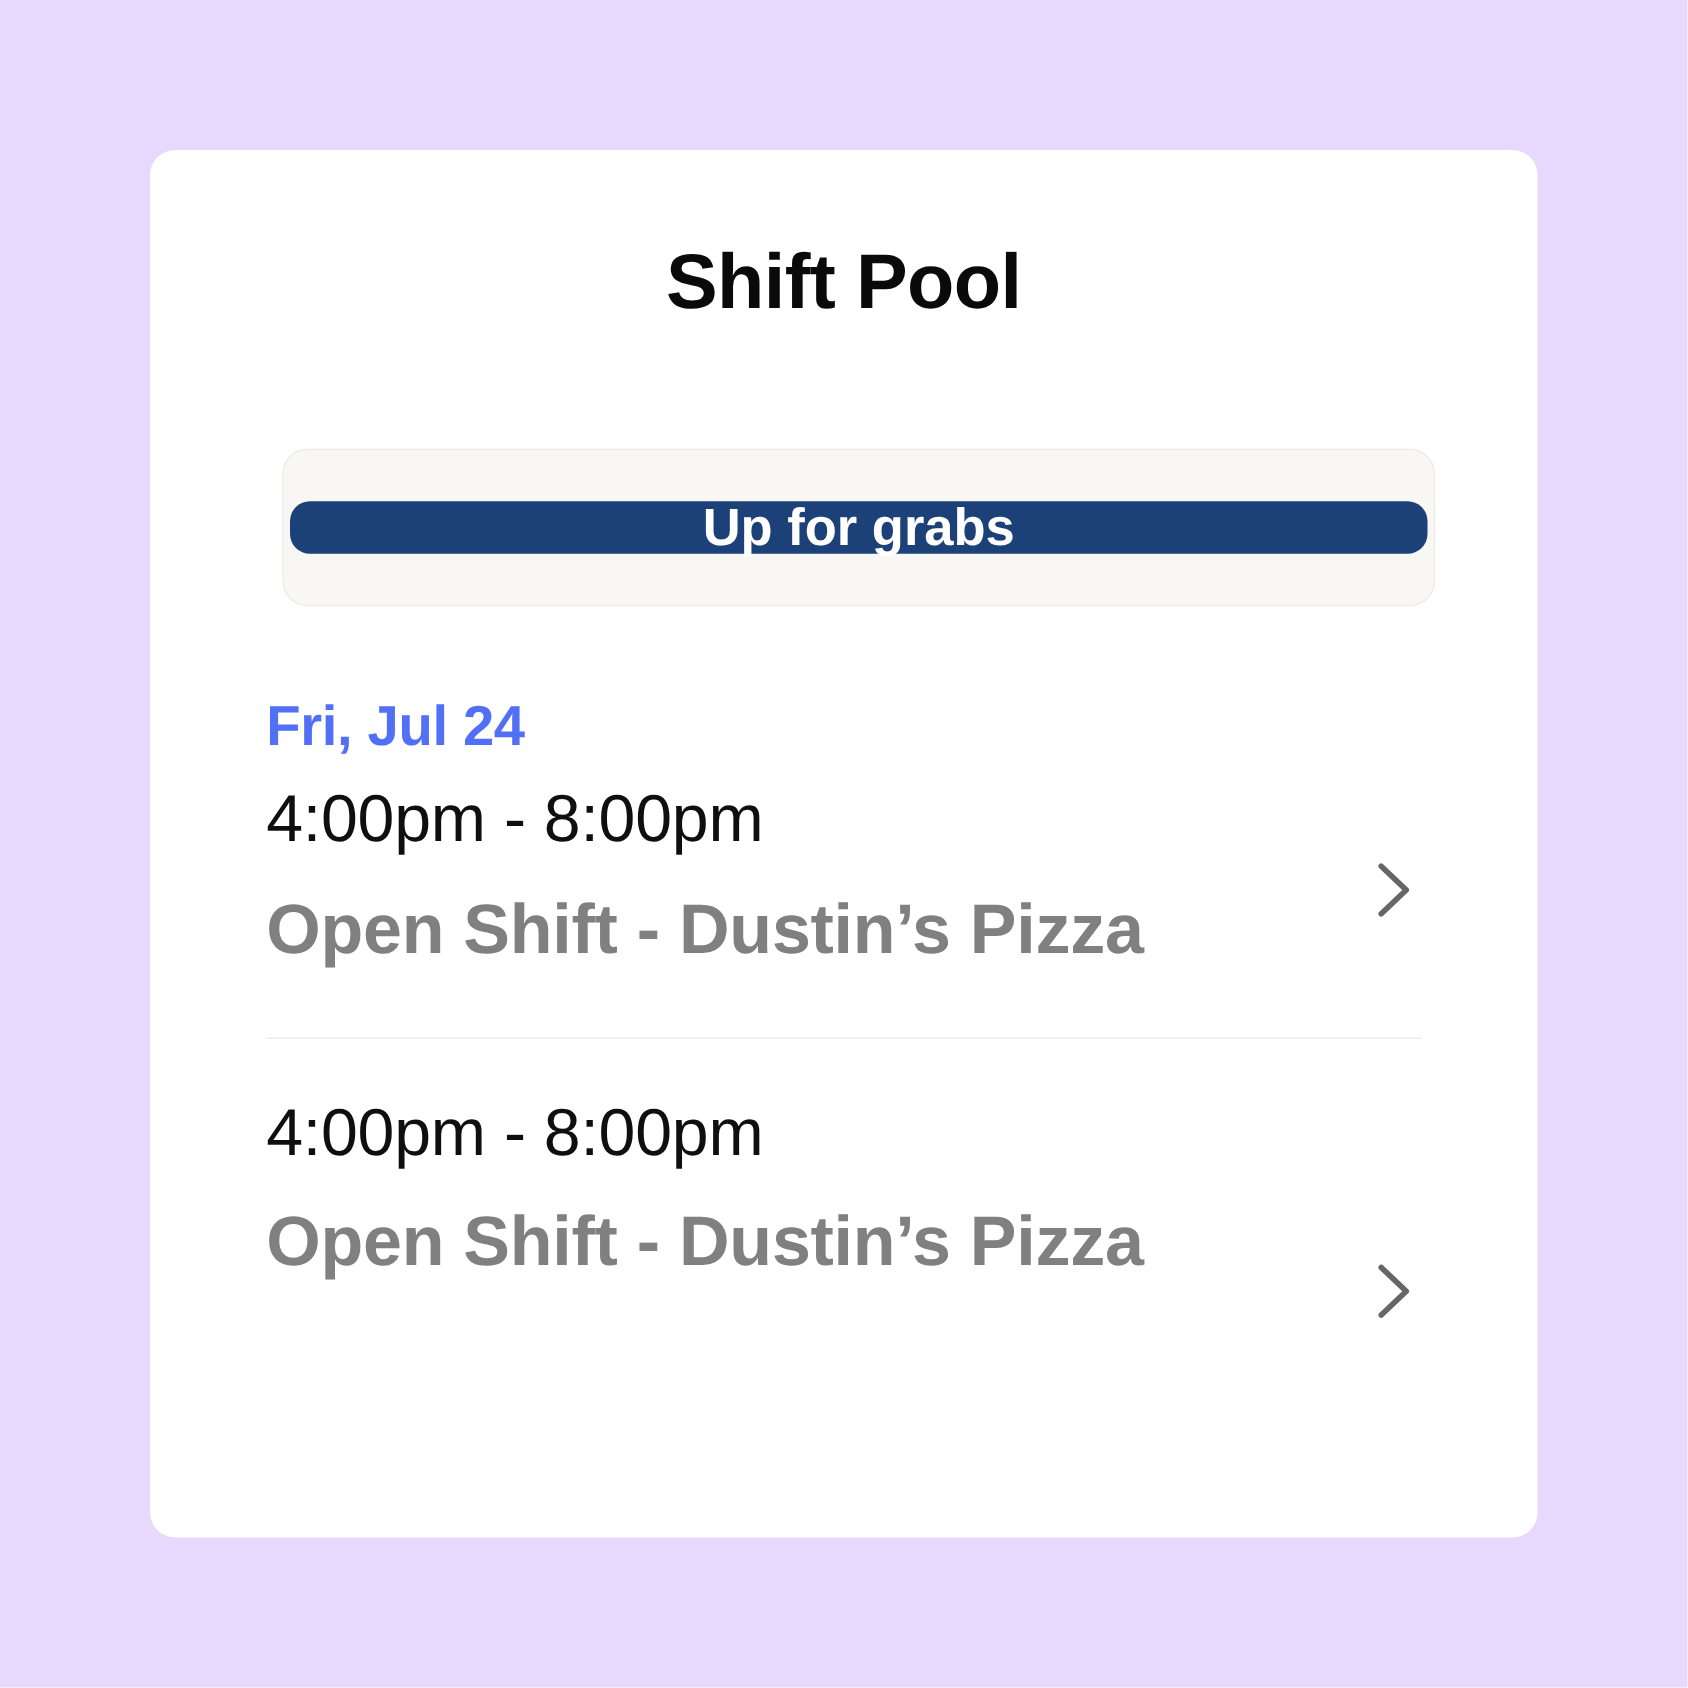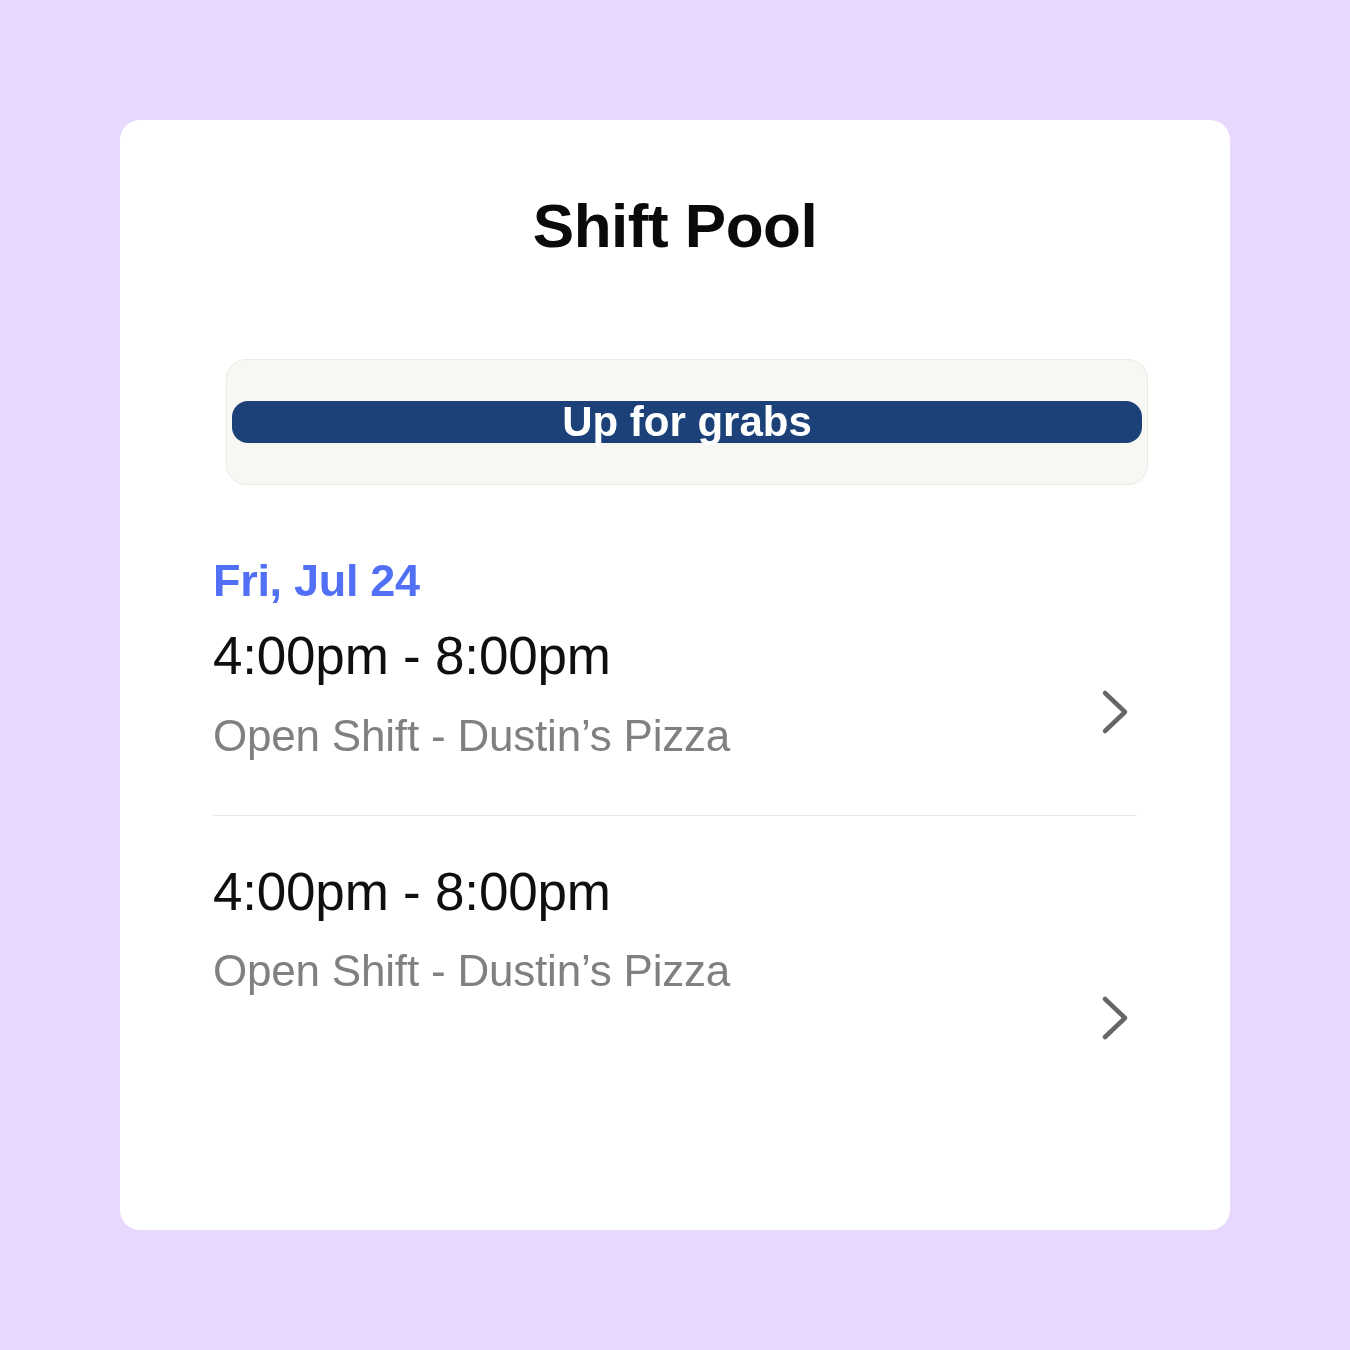--- a/index.html
+++ b/index.html
@@ -114,22 +114,22 @@
   }
   .shift-time {
     font-size: 53px;
     font-weight: 500;
     color: #0f0f0f;
     line-height: 1.25;
     letter-spacing: -0.2px;
     margin: 0 0 18px 0;
   }
   .shift-sub {
-    font-size: 44px;
-    font-weight: 400;
+    font-size: 56px;
+    font-weight: 700;
     color: #808080;
     line-height: 1.25;
     letter-spacing: -0.2px;
     margin: 0;
   }
 
   .chevron {
     position: absolute;
     right: 4px;
     top: 144px;

